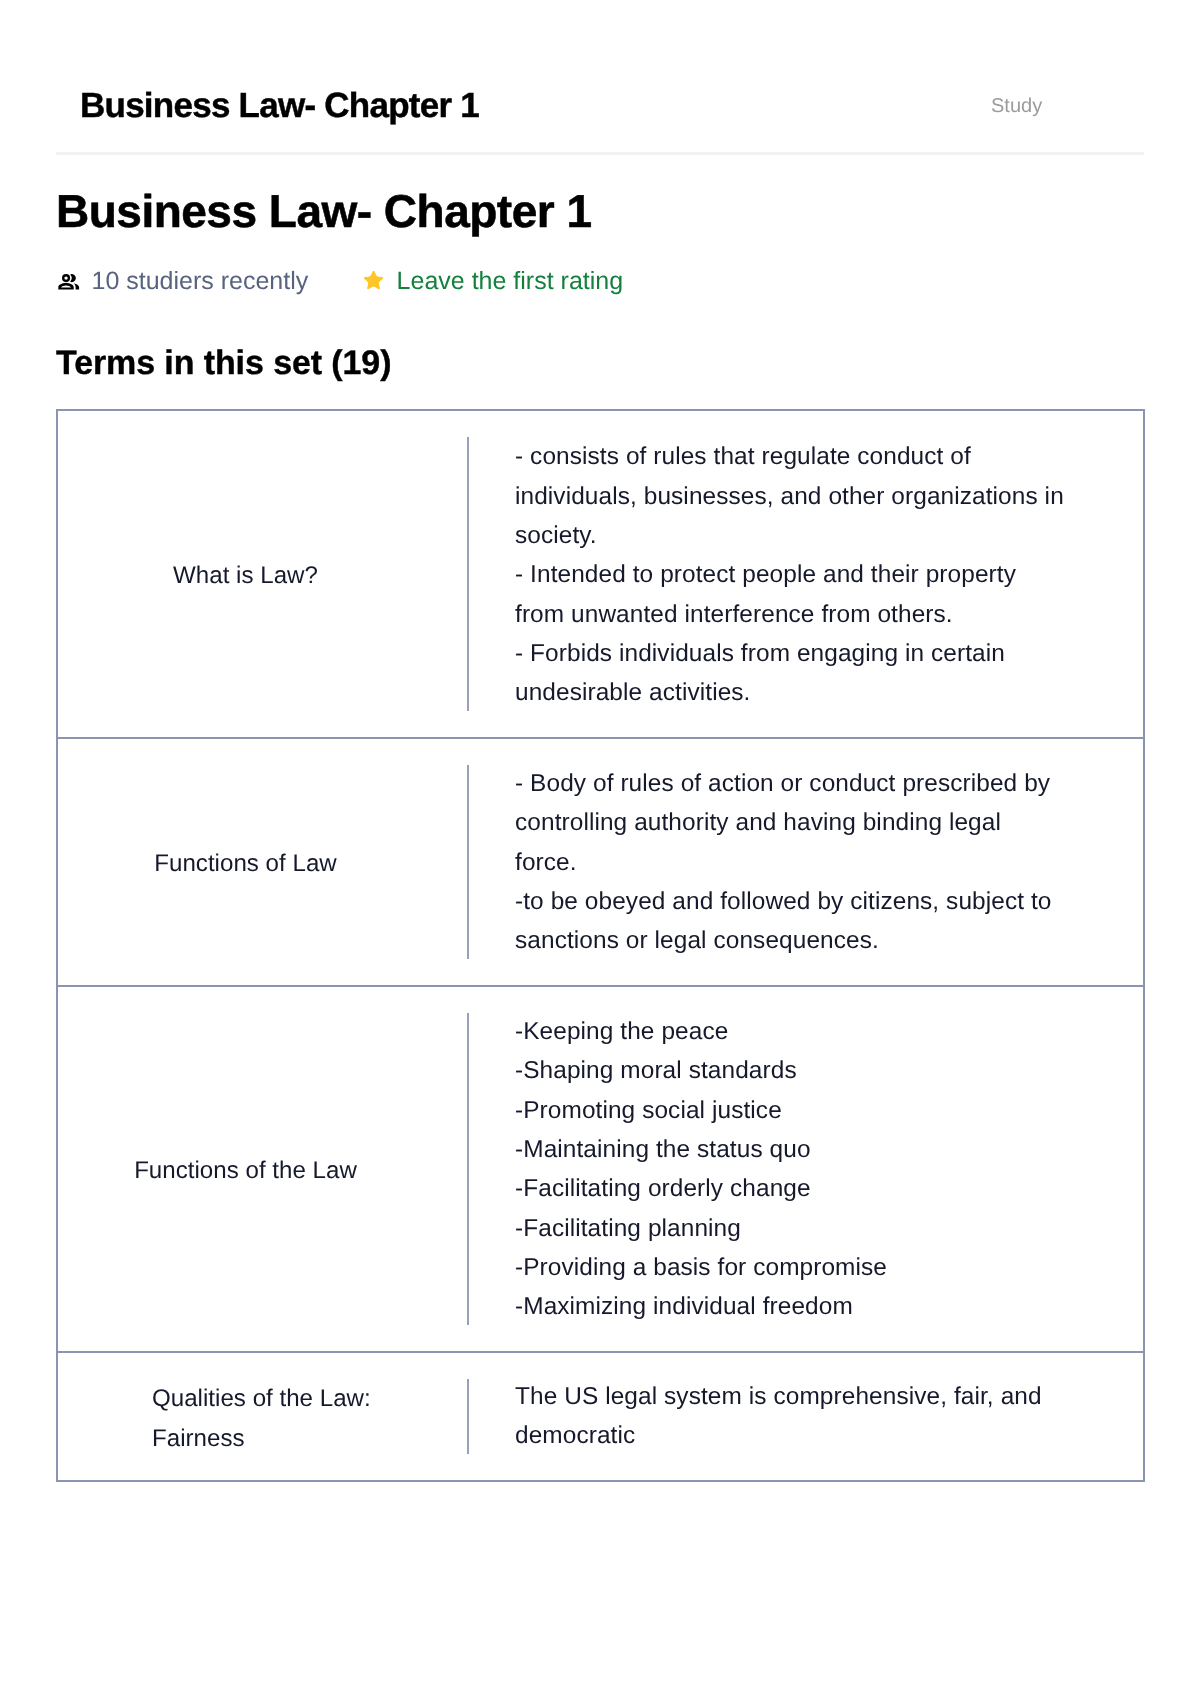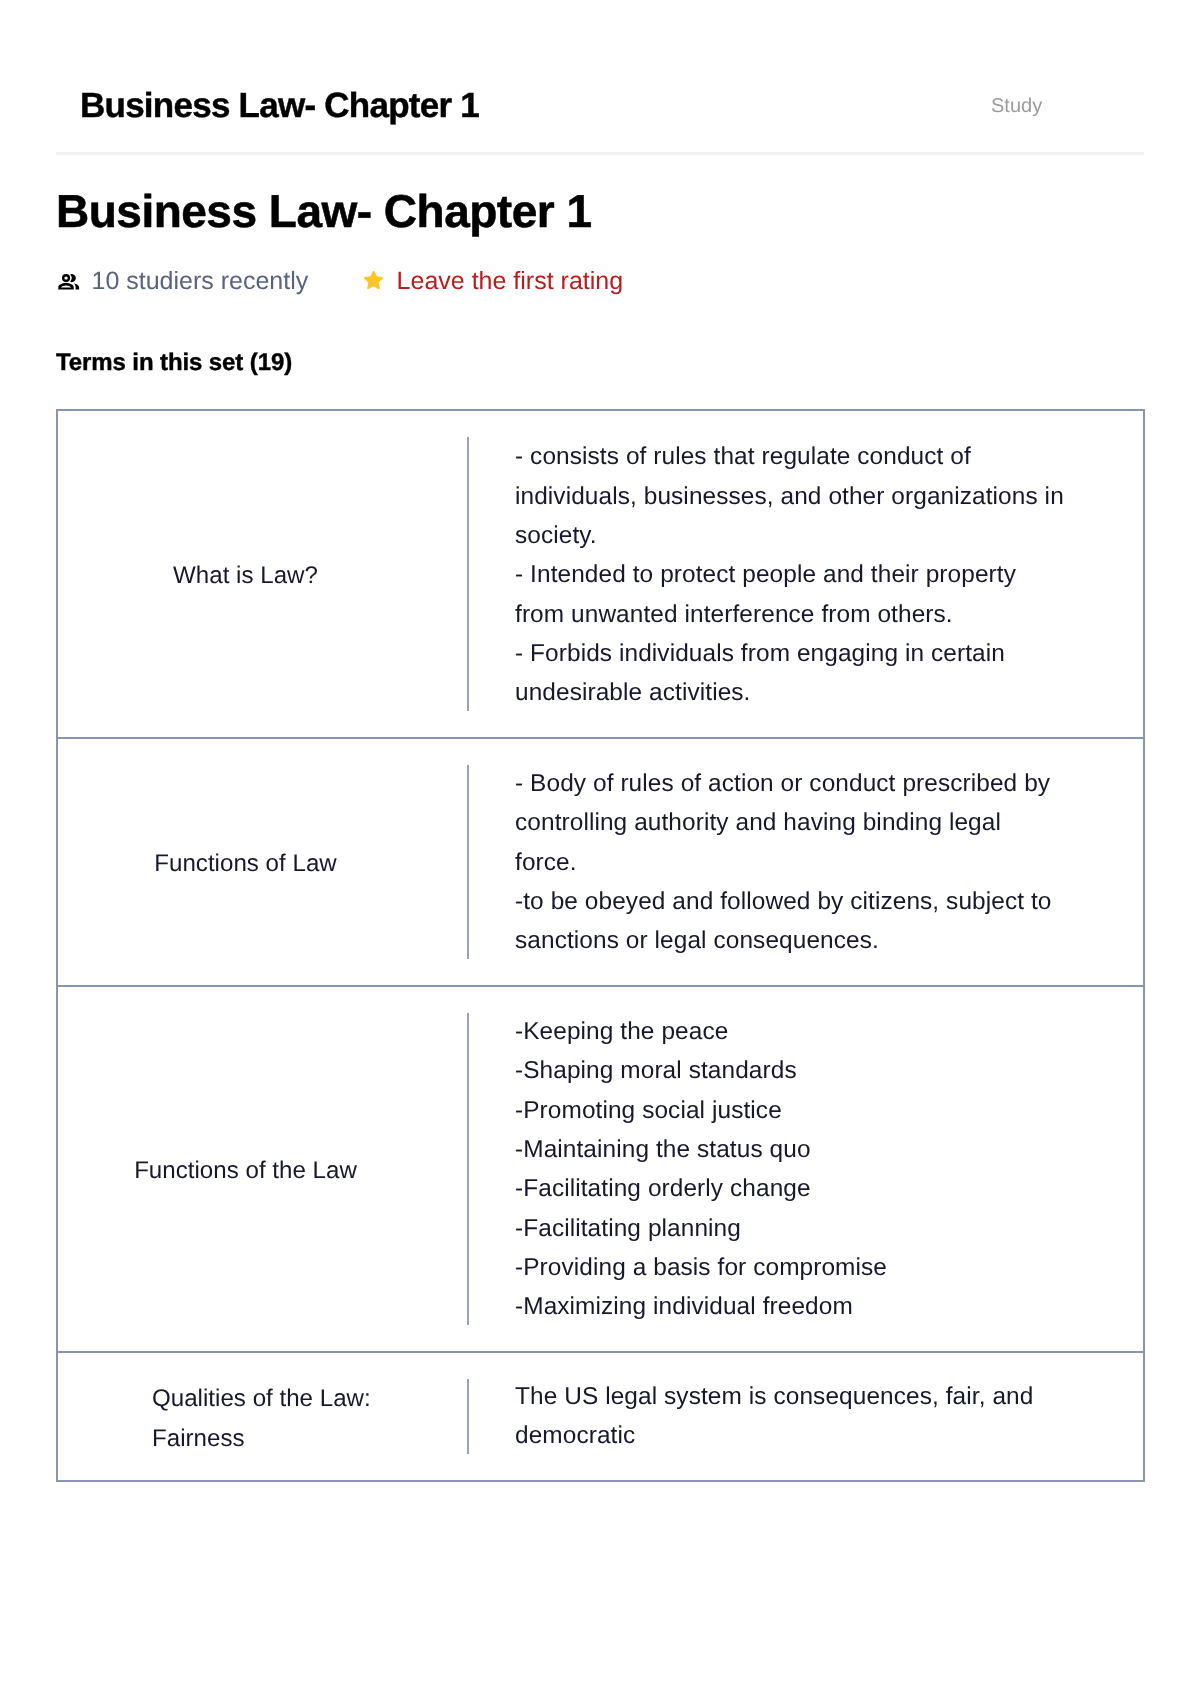--- a/index.html
+++ b/index.html
@@ -47,21 +47,21 @@
   .meta-item { display:flex; align-items:baseline; }
   .meta-icon { display:block; line-height:0; position:relative; top:0.5px; }
   .star-icon { top:0.5px; }
   .meta-text { font-size:25px; color:#586380; line-height:28px; }
   .studiers-text { margin-left:12px; }
   .rating-item { margin-left:34px; }
   .rating-text { margin-left:13px; }
 
   .terms-heading {
     position:absolute; left:56px; top:346px; margin:0;
-    font-size:24px; font-weight:bold; color:#000000;
+    font-size:34px; font-weight:bold; color:#000000;
     letter-spacing:-0.1px; line-height:34px;
     -webkit-text-stroke:0.4px #000000;
   }
 
   
   .terms-table {
     position:absolute; left:56px; top:409px; width:1089px;
     border:2px solid #8b94b0; box-sizing:border-box;
   }
   .term-row { display:flex; align-items:stretch; box-sizing:border-box; }
@@ -117,21 +117,21 @@
         </svg>
       </span>
       <span class="meta-text studiers-text" style="color: rgb(88, 99, 128);">10 studiers recently</span>
     </div>
     <div class="meta-item rating-item">
       <span class="meta-icon star-icon">
         <svg width="19.3" height="19" viewBox="0.45 0.2 19.3 19" aria-hidden="true">
           <path fill="#ffc629" d="M8.85 1.06 Q10.00 -1.60 11.15 1.06 L12.43 4.02 Q13.14 5.67 14.94 5.84 L18.15 6.14 Q21.03 6.42 18.86 8.33 L16.44 10.46 Q15.09 11.65 15.48 13.41 L16.18 16.55 Q16.82 19.38 14.32 17.91 L11.55 16.27 Q10.00 15.35 8.45 16.27 L5.68 17.91 Q3.18 19.38 3.82 16.55 L4.52 13.41 Q4.91 11.65 3.56 10.46 L1.14 8.33 Q-1.03 6.42 1.85 6.14 L5.06 5.84 Q6.86 5.67 7.57 4.02 L8.85 1.06 Z"></path>
         </svg>
       </span>
-      <span class="meta-text rating-text" style="color: #b91c1c;">Leave the first rating</span>
+      <span class="meta-text rating-text" style="color: #15803d;">Leave the first rating</span>
     </div>
   </div>
 
   <h2 class="terms-heading">Terms in this set (19)</h2>
 
   <div class="terms-table" style="border-color: rgb(139, 148, 176);">
     <div class="term-row" style="border-top-color: rgb(139, 148, 176); height: 326px;">
       <div class="term-cell">
           <div class="term-text" style="color: rgb(22, 25, 43);">What is Law?</div>
         </div>
@@ -153,18 +153,18 @@
         </div>
       <div class="def-cell">
           <div class="def-text" style="color: rgb(22, 25, 43);">-Keeping the peace<br>-Shaping moral standards<br>-Promoting social justice<br>-Maintaining the status quo<br>-Facilitating orderly change<br>-Facilitating planning<br>-Providing a basis for compromise<br>-Maximizing individual freedom</div>
         </div>
     </div>
     <div class="term-row" style="border-top-color: rgb(139, 148, 176); height: 129px;">
       <div class="term-cell">
           <div class="term-text" style="color: rgb(22, 25, 43); margin-left: 36px;">Qualities of the Law: Fairness</div>
         </div>
       <div class="def-cell">
-          <div class="def-text" style="color: rgb(22, 25, 43);">The US legal system is consequences, fair, and democratic</div>
+          <div class="def-text" style="color: rgb(22, 25, 43);">The US legal system is comprehensive, fair, and democratic</div>
         </div>
     </div>
   </div>
 
 </div>
 
 </body></html>

